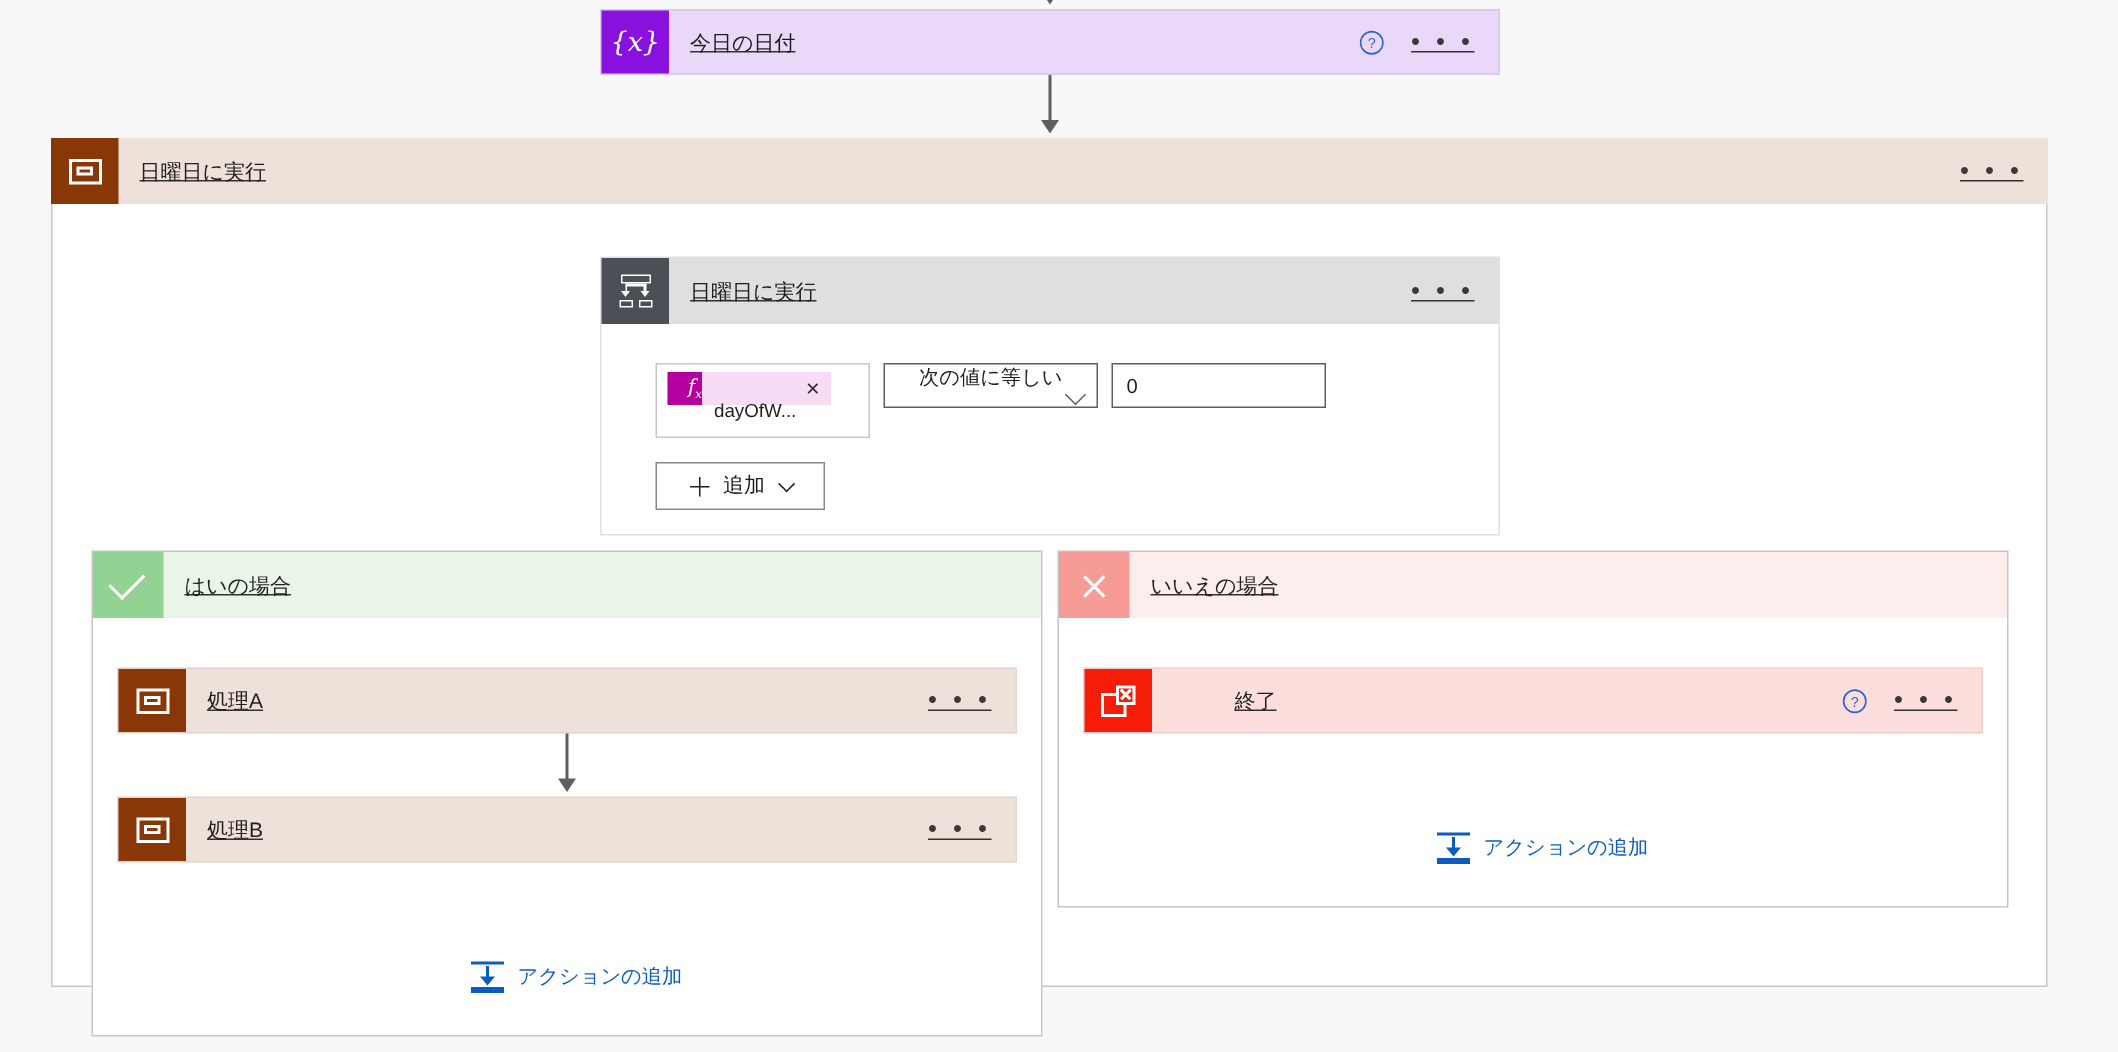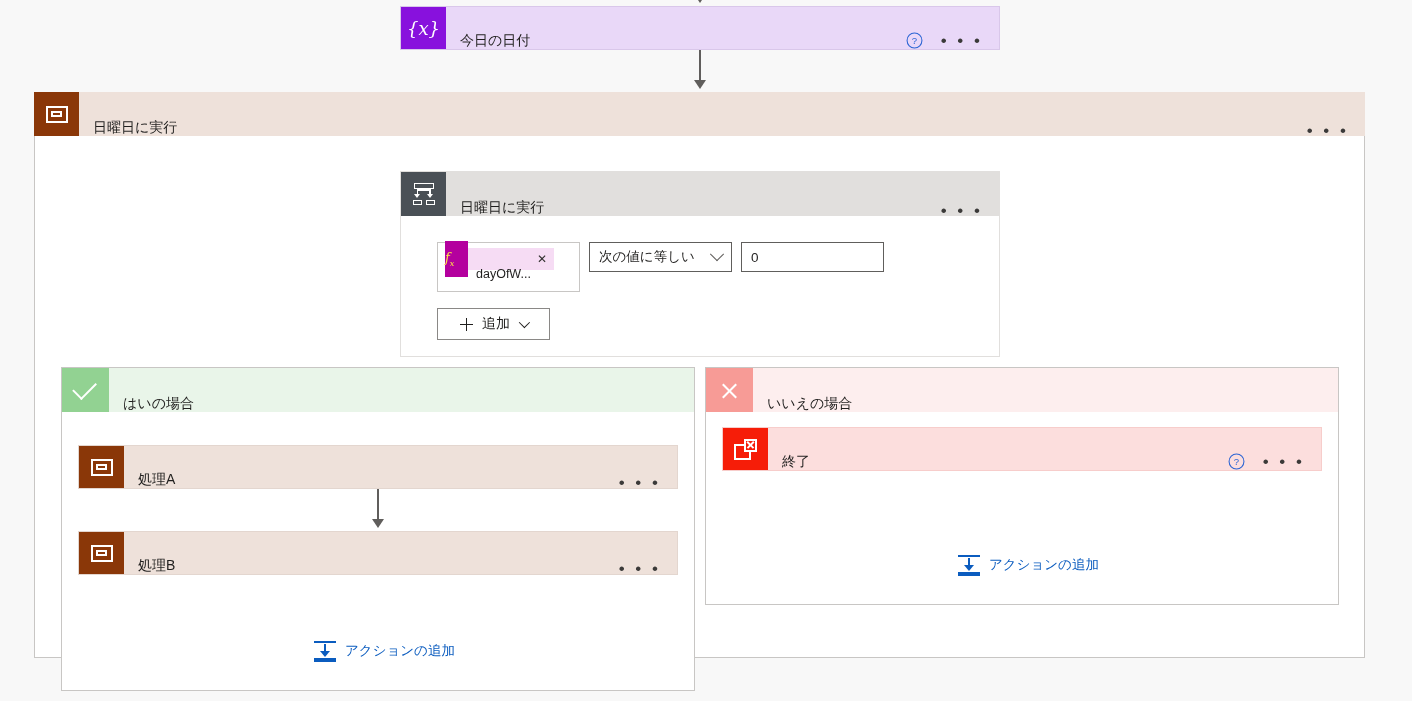--- a/index.html
+++ b/index.html
@@ -32,23 +32,24 @@
   .card-icon {
     width: 45px;
     min-width: 45px;
     display: flex;
     align-items: center;
     justify-content: center;
   }
   .card-body {
     flex: 1;
     display: flex;
-    align-items: flex-end;
+    align-items: center;
     padding-left: 14px;
     box-sizing: border-box;
+    text-decoration: underline;
   }
   .card-title {
     font-size: 14px;
     line-height: 18px;
     color: #201f1e;
     white-space: nowrap;
   }
   .card-actions {
     display: flex;
     align-items: center;
@@ -188,24 +189,24 @@
     padding: 5px 0 0 7px;
   }
   .token {
     display: inline-flex;
     align-items: center;
     height: 22px;
     background: #f6dcf4;
     max-width: 128px;
   }
   .token .fx {
-    width: 23px; height: 36px;
+    width: 23px; height: 22px;
     background: #b4009e;
-    color: #fde047;
-    display: flex; align-items: center; justify-content: flex-start;
+    color: #ffffff;
+    display: flex; align-items: center; justify-content: flex-end;
     font-family: "DejaVu Serif", "Liberation Serif", serif;
     font-style: italic;
     font-size: 13px;
   }
   .token .fx sub { font-size: 8px; }
   .token .tname {
     padding: 0 6px 0 8px;
     font-size: 12.5px;
     color: #201f1e;
     white-space: nowrap;
@@ -222,20 +223,21 @@
     margin-left: 9px;
     width: 143px;
     height: 30px;
     border: 1px solid #605e5c;
     box-sizing: border-box;
     background: #ffffff;
     display: flex;
     align-items: center;
     padding: 0 9px;
     cursor: pointer;
+    flex-direction: column;
   }
   .op-select .op-text { font-size: 13.5px; color: #201f1e; }
   .chev {
     margin-left: auto;
     width: 9px; height: 9px;
     border-right: 1.3px solid #605e5c;
     border-bottom: 1.3px solid #605e5c;
     transform: rotate(45deg) translate(-2px,-2px);
   }
 
@@ -330,23 +332,24 @@
     background: #eee1da;
     border: 1px solid #e3d6cf;
     box-sizing: border-box;
   }
   .action-card .card-icon { background: #8a3708; }
 
   #action-a { left: 78px; top: 445px; width: 600px; }
   #action-b { left: 78px; top: 531px; width: 600px; }
 
   #action-terminate {
-    left: 722px; top: 427px; width: 600px;
+    left: 722px; top: 445px; width: 600px;
     background: #fcdedd;
     border: 1px solid #f7cdcb;
+    gap: 41px;
   }
   #action-terminate .card-icon { background: #f61d08; }
 
   .terminate-glyph { position: relative; width: 23px; height: 21px; }
   .terminate-glyph .win {
     position: absolute; left: 0; bottom: 0;
     width: 17px; height: 16px;
     border: 2px solid #ffffff; box-sizing: border-box;
   }
   .terminate-glyph .winbar {

